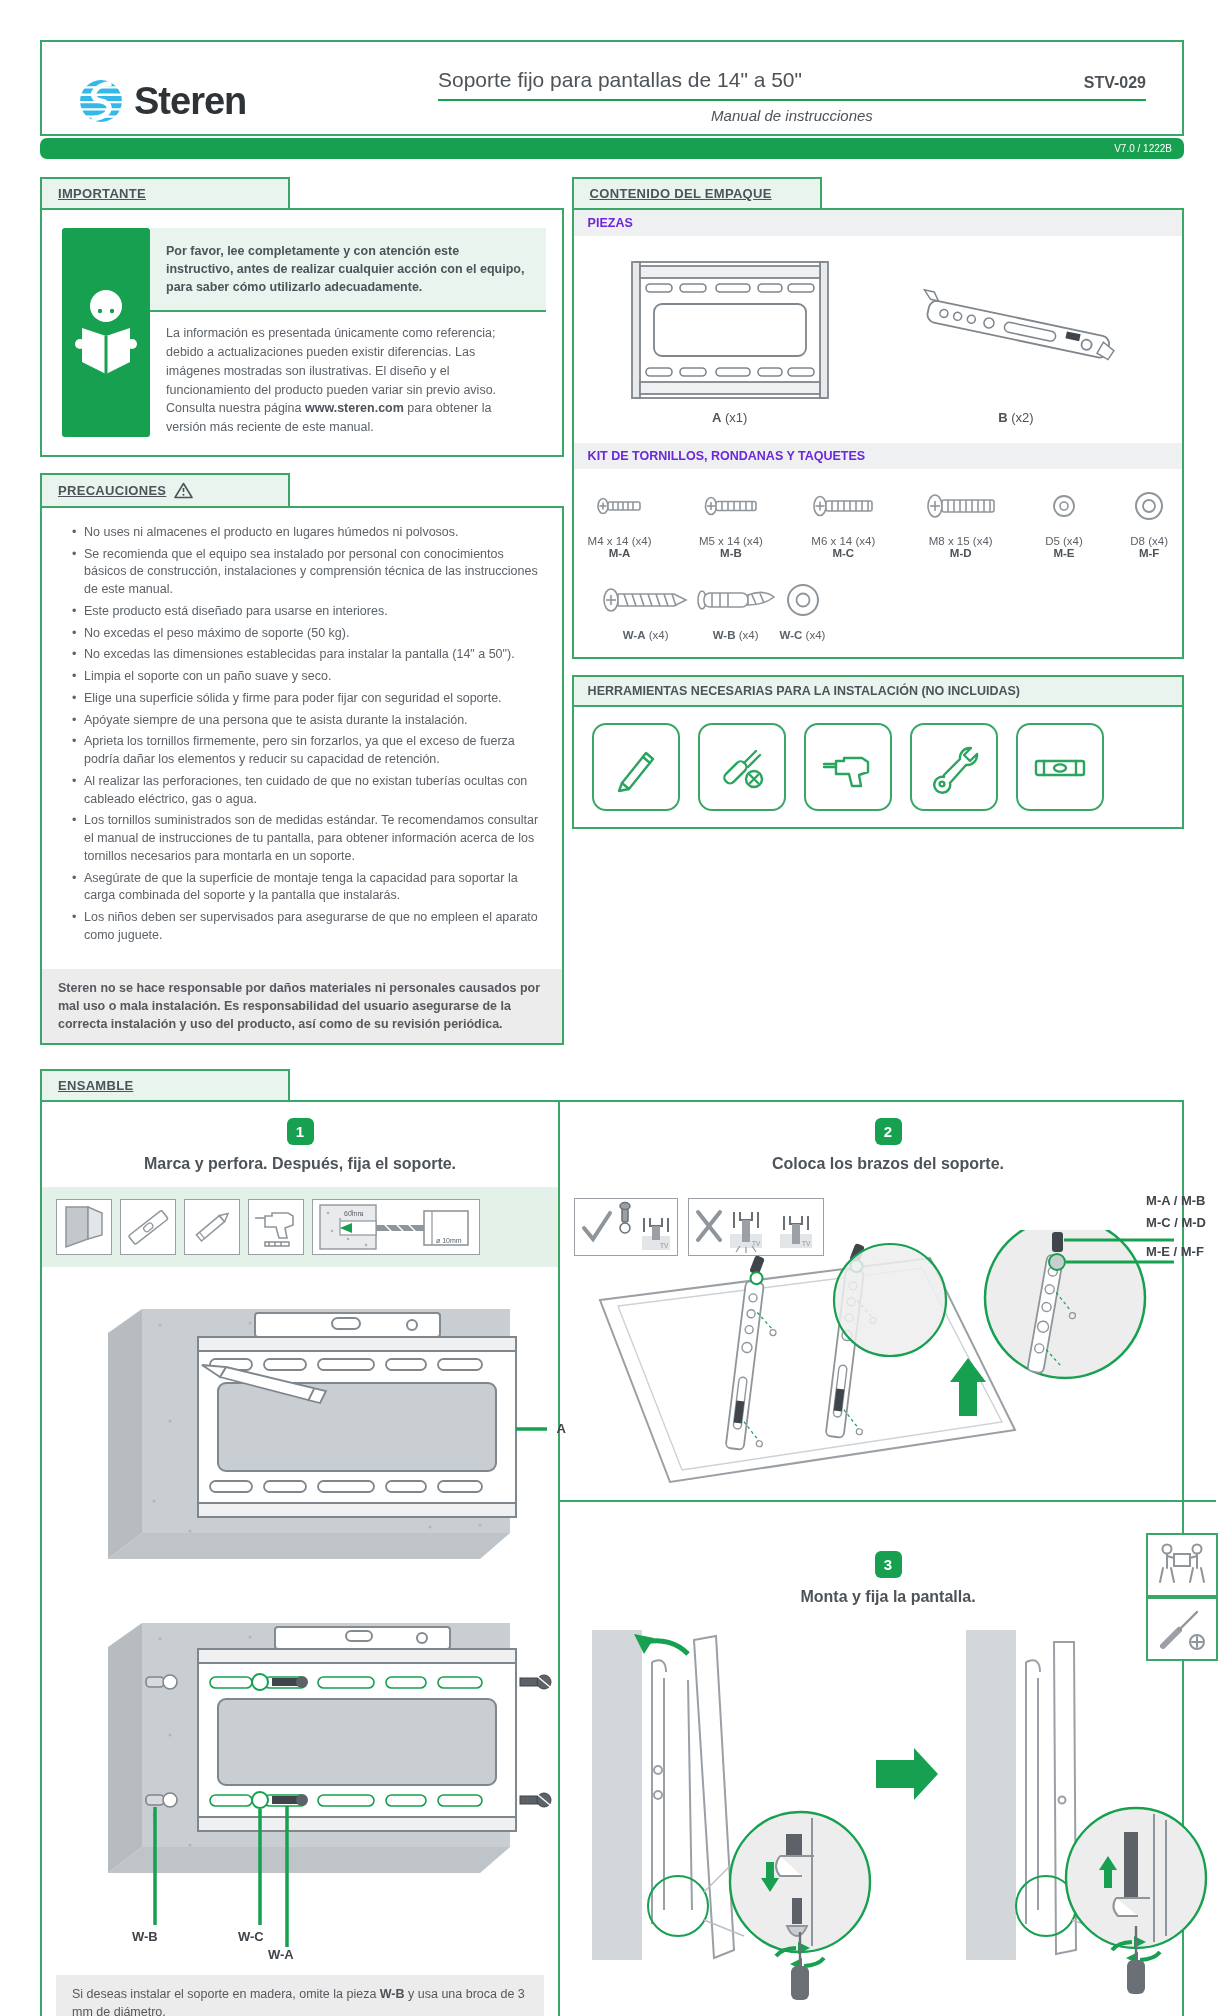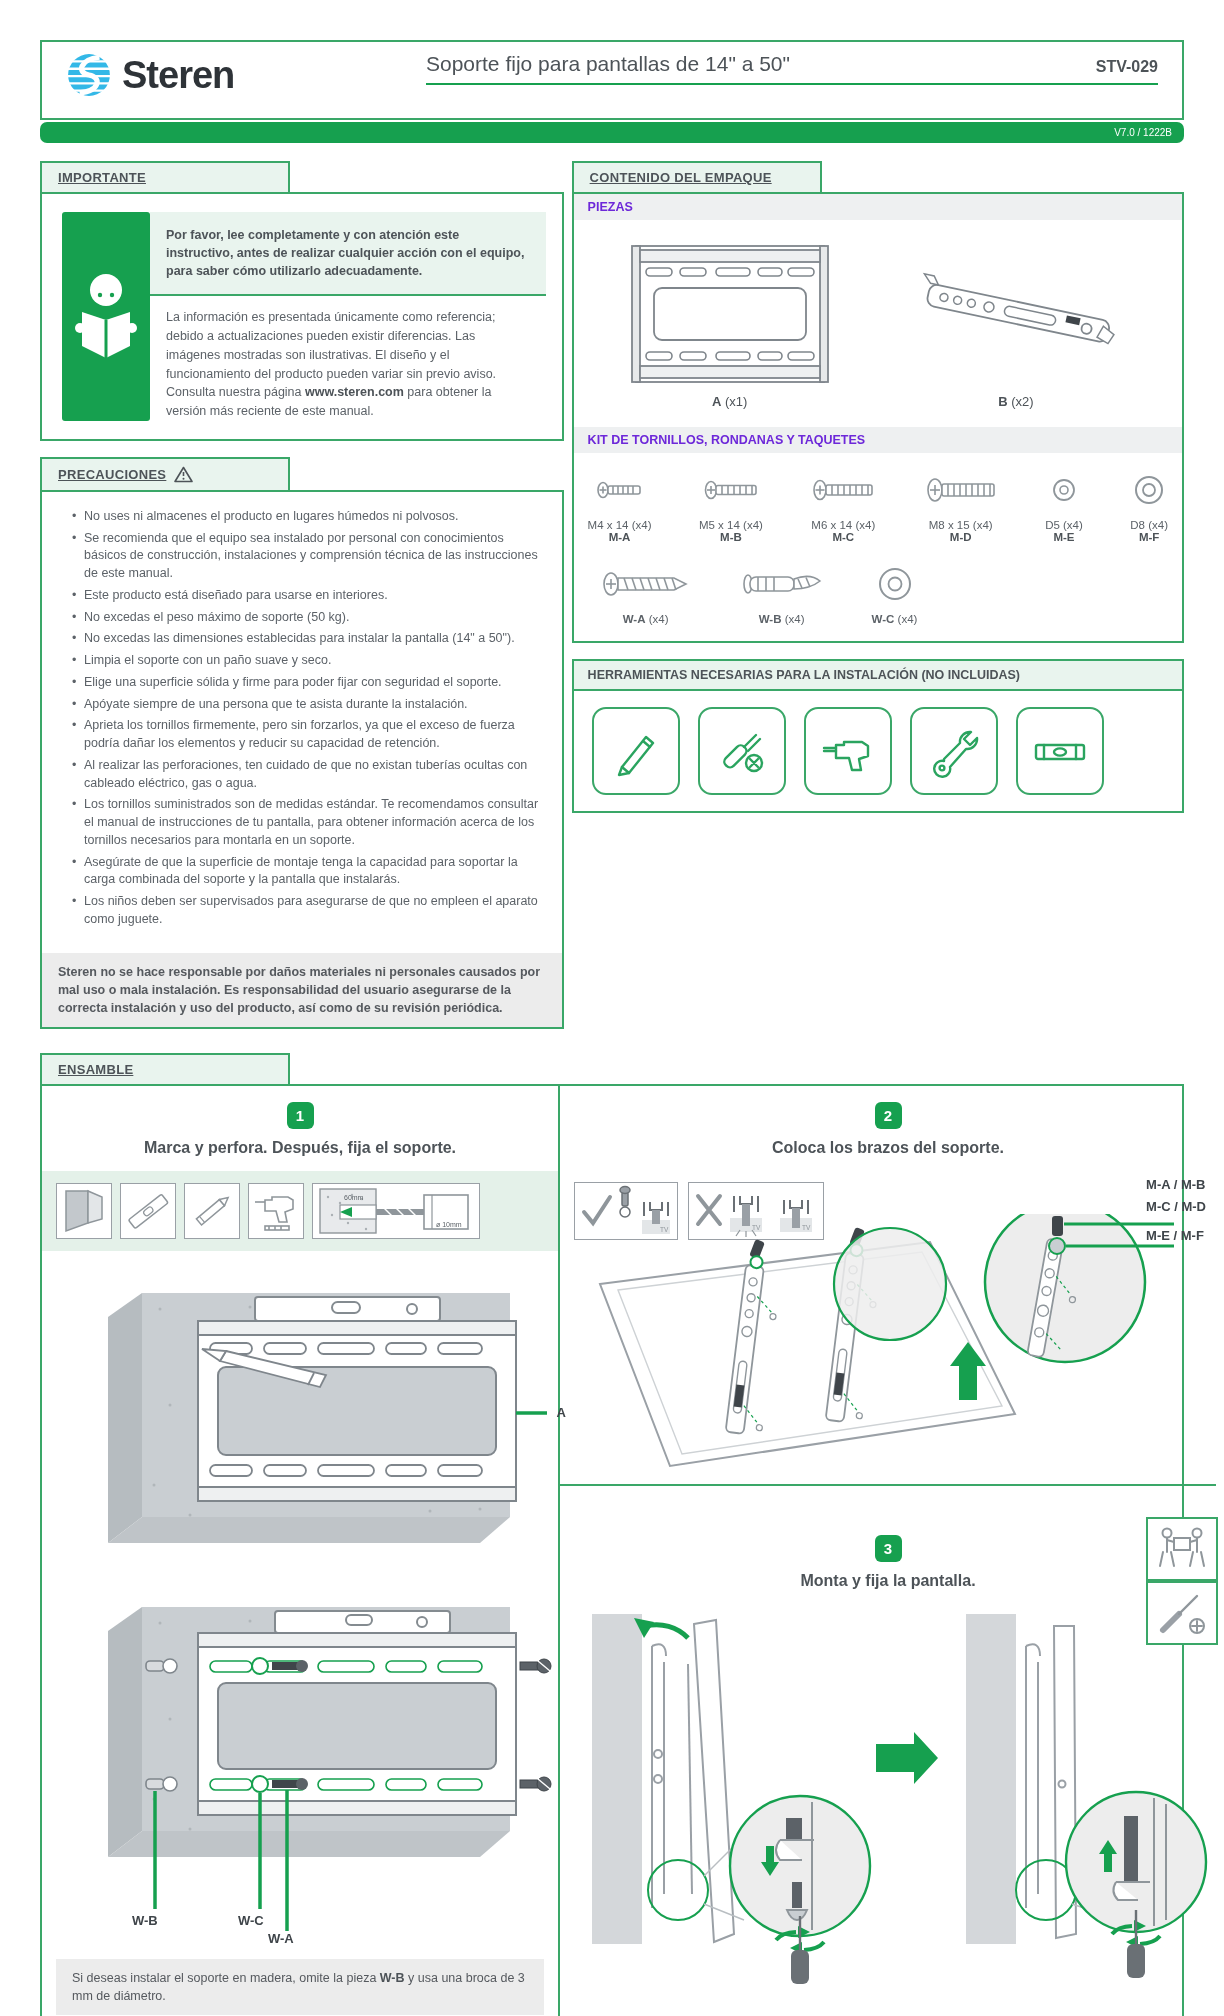--- a/index.html
+++ b/index.html
@@ -1,21 +1,21 @@
 <!DOCTYPE html>
 <html><head>
 <meta charset="utf-8">
 <title>Steren STV-029 Manual</title>
 <style>
   * { margin:0; padding:0; box-sizing:border-box; }
   body { background:#ffffff; font-family:"Liberation Sans","DejaVu Sans",sans-serif; color:#5c6268; }
   .page { width:1224px; min-height:2016px; margin:0 auto; padding:40px 40px 20px 40px; background:#fff; }
 
   
-  .header-box { border:2px solid #3aa768; display:flex; align-items:flex-start; padding:10px 24px; height:80px; }
+  .header-box { border:2px solid #3aa768; display:flex; align-items:flex-end; padding:10px 36px; height:96px; }
   .logo { display:flex; align-items:center; gap:10px; width:300px; }
   .logo-text { font-size:38px; font-weight:bold; color:#2e3338; letter-spacing:-1px; }
   .header-right { flex:1; margin-left:60px; }
   .title-row { display:flex; justify-content:space-between; align-items:flex-end; border-bottom:2px solid #16a04f; padding-bottom:7px; }
   .doc-title { font-size:21px; color:#4d5358; }
   .doc-model { font-size:16px; font-weight:bold; color:#4d5358; }
   .doc-subtitle { text-align:center; font-style:italic; font-size:15px; color:#4d5358; margin-top:6px; }
   .version-bar { background:#16a04f; color:#fff; font-size:10px; text-align:right; padding:5px 12px; margin-top:2px;border-radius:7px; }
 
   
@@ -43,21 +43,21 @@
   .prec-list li { font-size:12.5px; line-height:1.42; margin-bottom:4px; list-style:none; position:relative; padding-left:12px; }
   .prec-list li::before { content:"•"; position:absolute; left:0; color:#5c6268; }
   .prec-note { margin:10px 0 0 0; }
 
   
   .parts-row { display:flex; align-items:flex-end; justify-content:space-around; padding:24px 18px 18px 18px; }
   .part { text-align:center; }
   .part-label { margin-top:10px; font-size:13px; color:#4d5358; }
   .part-label b { font-weight:bold; }
   .kit-grid { display:flex; justify-content:space-between; padding:16px 14px 4px 14px; }
-  .kit-grid.second { justify-content:flex-start; gap:46px; padding-left:26px; padding-bottom:16px; }
+  .kit-grid.second { justify-content:flex-start; padding-left:26px; padding-bottom:16px; }
   .kit-cell { display:flex; flex-direction:column; align-items:center; justify-content:flex-end; text-align:center; }
   .kit-size { font-size:11.5px; color:#5c6268; margin-top:8px; white-space:nowrap; }
   .kit-code { font-size:11.5px; font-weight:bold; color:#4d5358; }
   .kit-cell .icon-slot { height:42px; display:flex; align-items:center; }
 
   
   .tools-header { background:#e9f4ee; border:2px solid #3aa768; padding:7px 14px; font-weight:bold; color:#4d5358; font-size:12.5px; margin-top:16px; position:relative; z-index:2; }
   .tools-box { border:2px solid #3aa768; border-top:none; display:flex; gap:18px; padding:16px 18px; }
   .tool { width:88px; height:88px; border:2px solid #3aa768; border-radius:14px; display:flex; align-items:center; justify-content:center; }
 
@@ -108,20 +108,21 @@
           <path d="M32 5 C 13 7, 10 20, 22 22 C 34 24, 33 37, 13 39" stroke="#ffffff" stroke-width="5" fill="none"></path>
         </svg>
       </span>
       <span class="logo-text">Steren</span>
     </div>
     <div class="header-right">
       <div class="title-row">
         <span class="doc-title">Soporte fijo para pantallas de 14" a 50"</span>
         <span class="doc-model">STV-029</span>
       </div>
+      <div class="doc-subtitle">Manual de instrucciones</div>
     </div>
   </div>
   <div class="version-bar">
     <span>V7.0 / 1222B</span>
   </div>
 
   <div class="columns">
 
     <div class="col-left">
 

